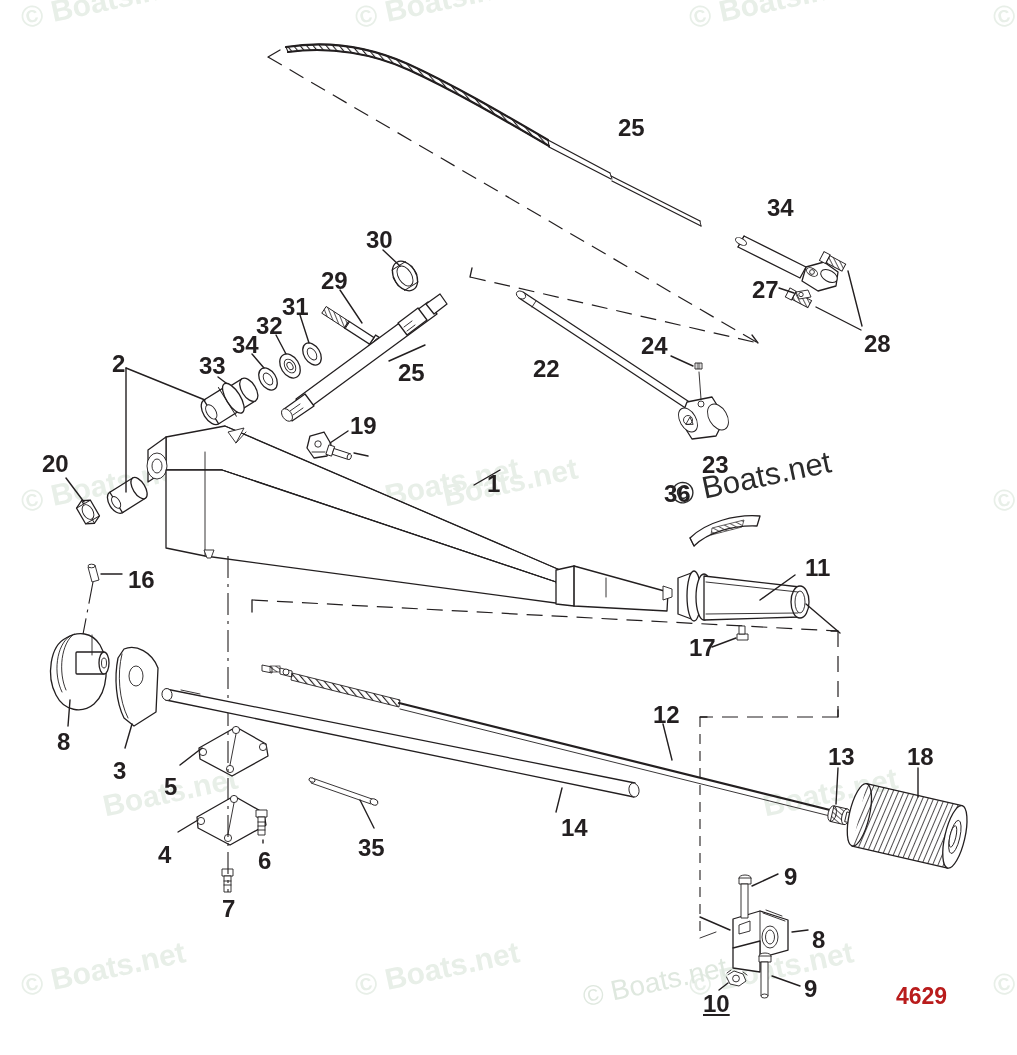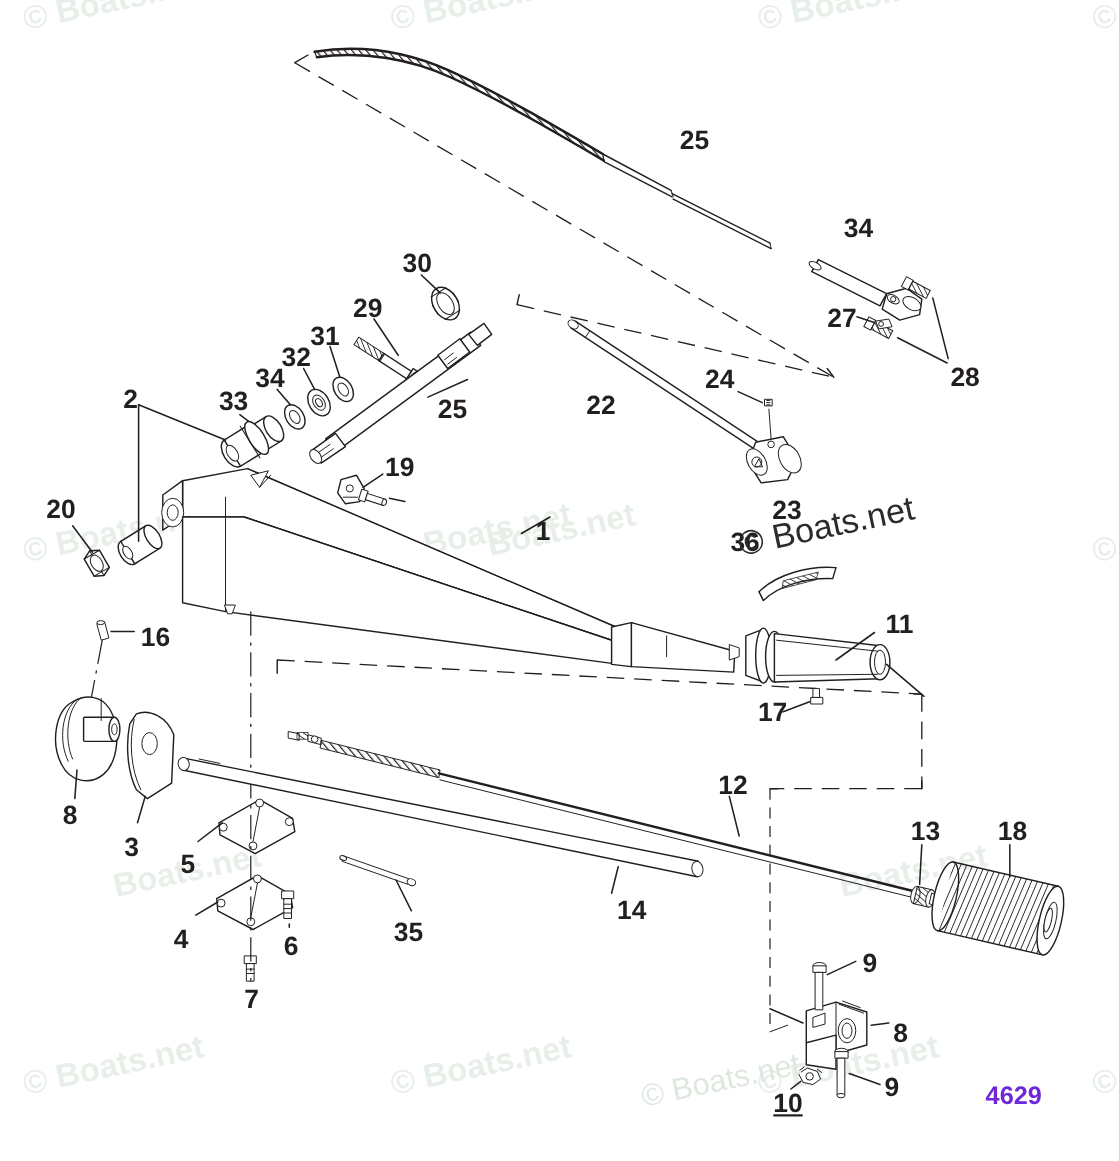--- a/index.html
+++ b/index.html
@@ -57,21 +57,21 @@
     color: #231f20;
     z-index: 5;
     letter-spacing: 0px;
     line-height: 1;
   }
   .diagram-id {
     position: absolute;
     font-family: "Liberation Sans", sans-serif;
     font-weight: bold;
     font-size: 23px;
-    color: #6d28d9;
+    color: #b91c1c;
     z-index: 5;
   }
 </style>
 </head>
 <body>
 
 <div id="page">
 
   <div id="watermark-layer">
 

